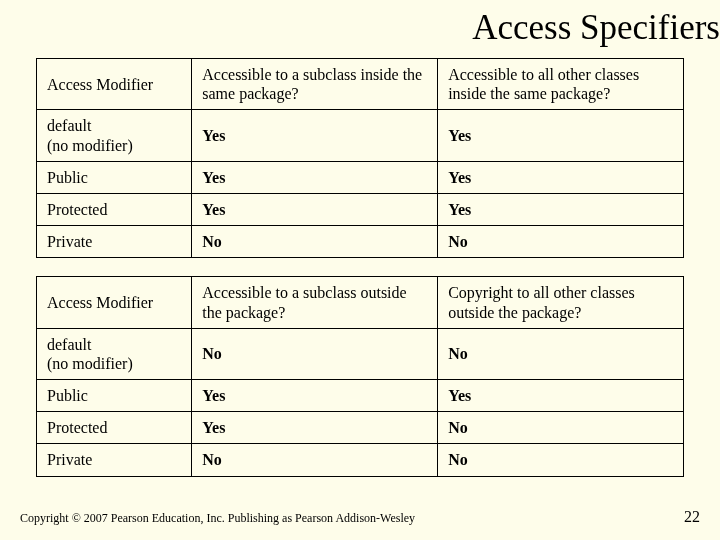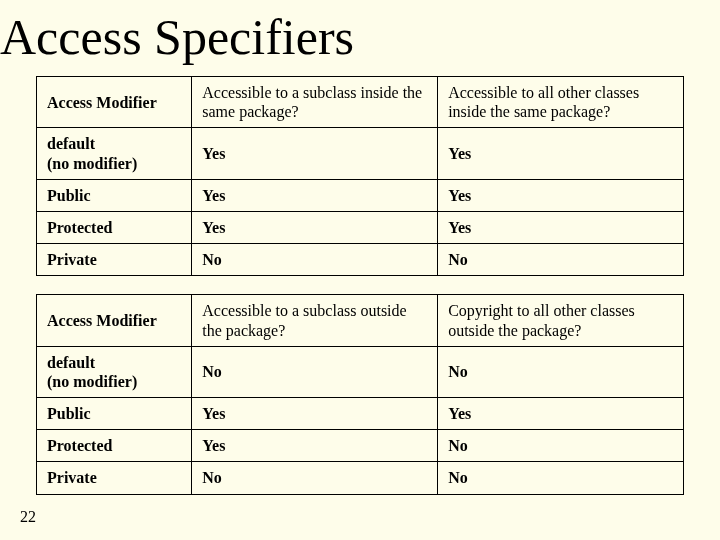--- a/index.html
+++ b/index.html
@@ -5,22 +5,22 @@
   * { box-sizing: border-box; margin: 0; padding: 0; }
   body {
     width: 720px;
     height: 540px;
     background: #fefdea;
     font-family: "Times New Roman", Times, serif;
     color: #000;
     position: relative;
   }
   .title {
-    text-align: left;
-    font-size: 50px;
+    text-align: right;
+    font-size: 35px;
     font-weight: normal;
     padding: 8px 0 10px 0;
   }
   .tables {
     padding: 0 36px;
   }
   table {
     width: 100%;
     border-collapse: collapse;
     table-layout: fixed;
@@ -32,21 +32,21 @@
     font-size: 16px;
     vertical-align: middle;
     line-height: 1.2;
   }
   th {
     font-weight: normal;
     text-align: left;
   }
   th.rowhead, td.rowhead {
     text-align: left;
-    font-weight: bold;
+    font-weight: normal;
     width: 24%;
   }
   th.col2, th.col3 { width: 38%; }
   td.val { font-weight: bold; }
   .multiline { white-space: pre-line; }
   .footer {
     position: absolute;
     bottom: 14px;
     left: 20px;
     right: 20px;
@@ -122,14 +122,15 @@
       <td class="rowhead">Private</td>
       <td class="val">No</td>
       <td class="val">No</td>
     </tr>
   </tbody>
     </table>
 
 </div>
 
 <div class="footer">
+  <span>Copyright © 2007 Pearson Education, Inc. Publishing as Pearson Addison-Wesley</span>
   <span class="pagenum">22</span>
 </div>
 
 </body></html>

